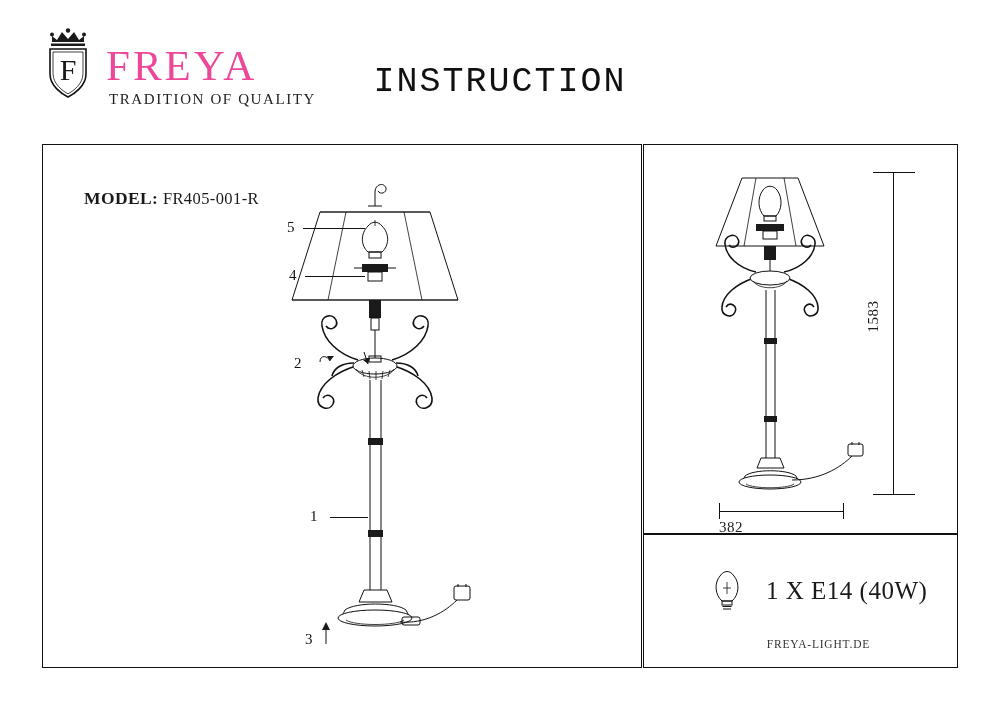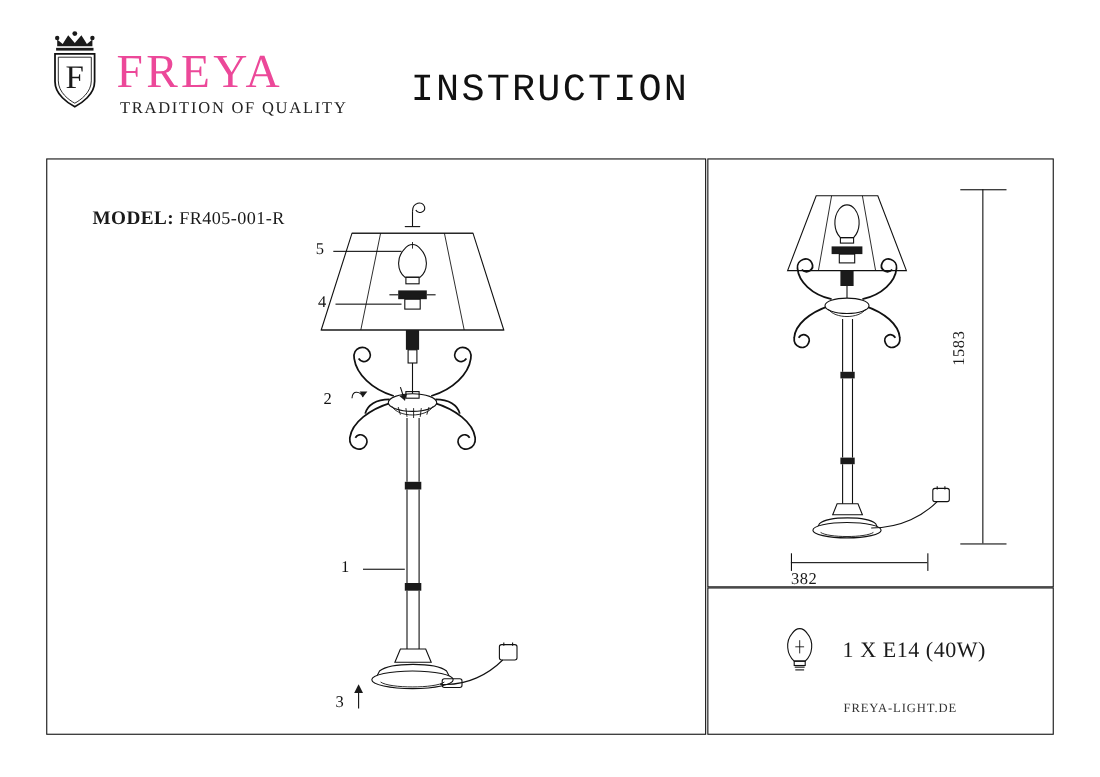--- a/index.html
+++ b/index.html
@@ -178,21 +178,21 @@
   
   .bulb-spec {
     position: absolute;
     left: 710px;
     top: 568px;
     display: flex;
     align-items: center;
   }
   .bulb-spec-text {
     margin-left: 22px;
-    font-size: 20px;
+    font-size: 25px;
     letter-spacing: 0.5px;
     font-family: "Liberation Serif", serif;
   }
   .website {
     position: absolute;
     left: 679px;
     right: 42px;
     top: 638px;
     text-align: center;
     font-size: 11.5px;

